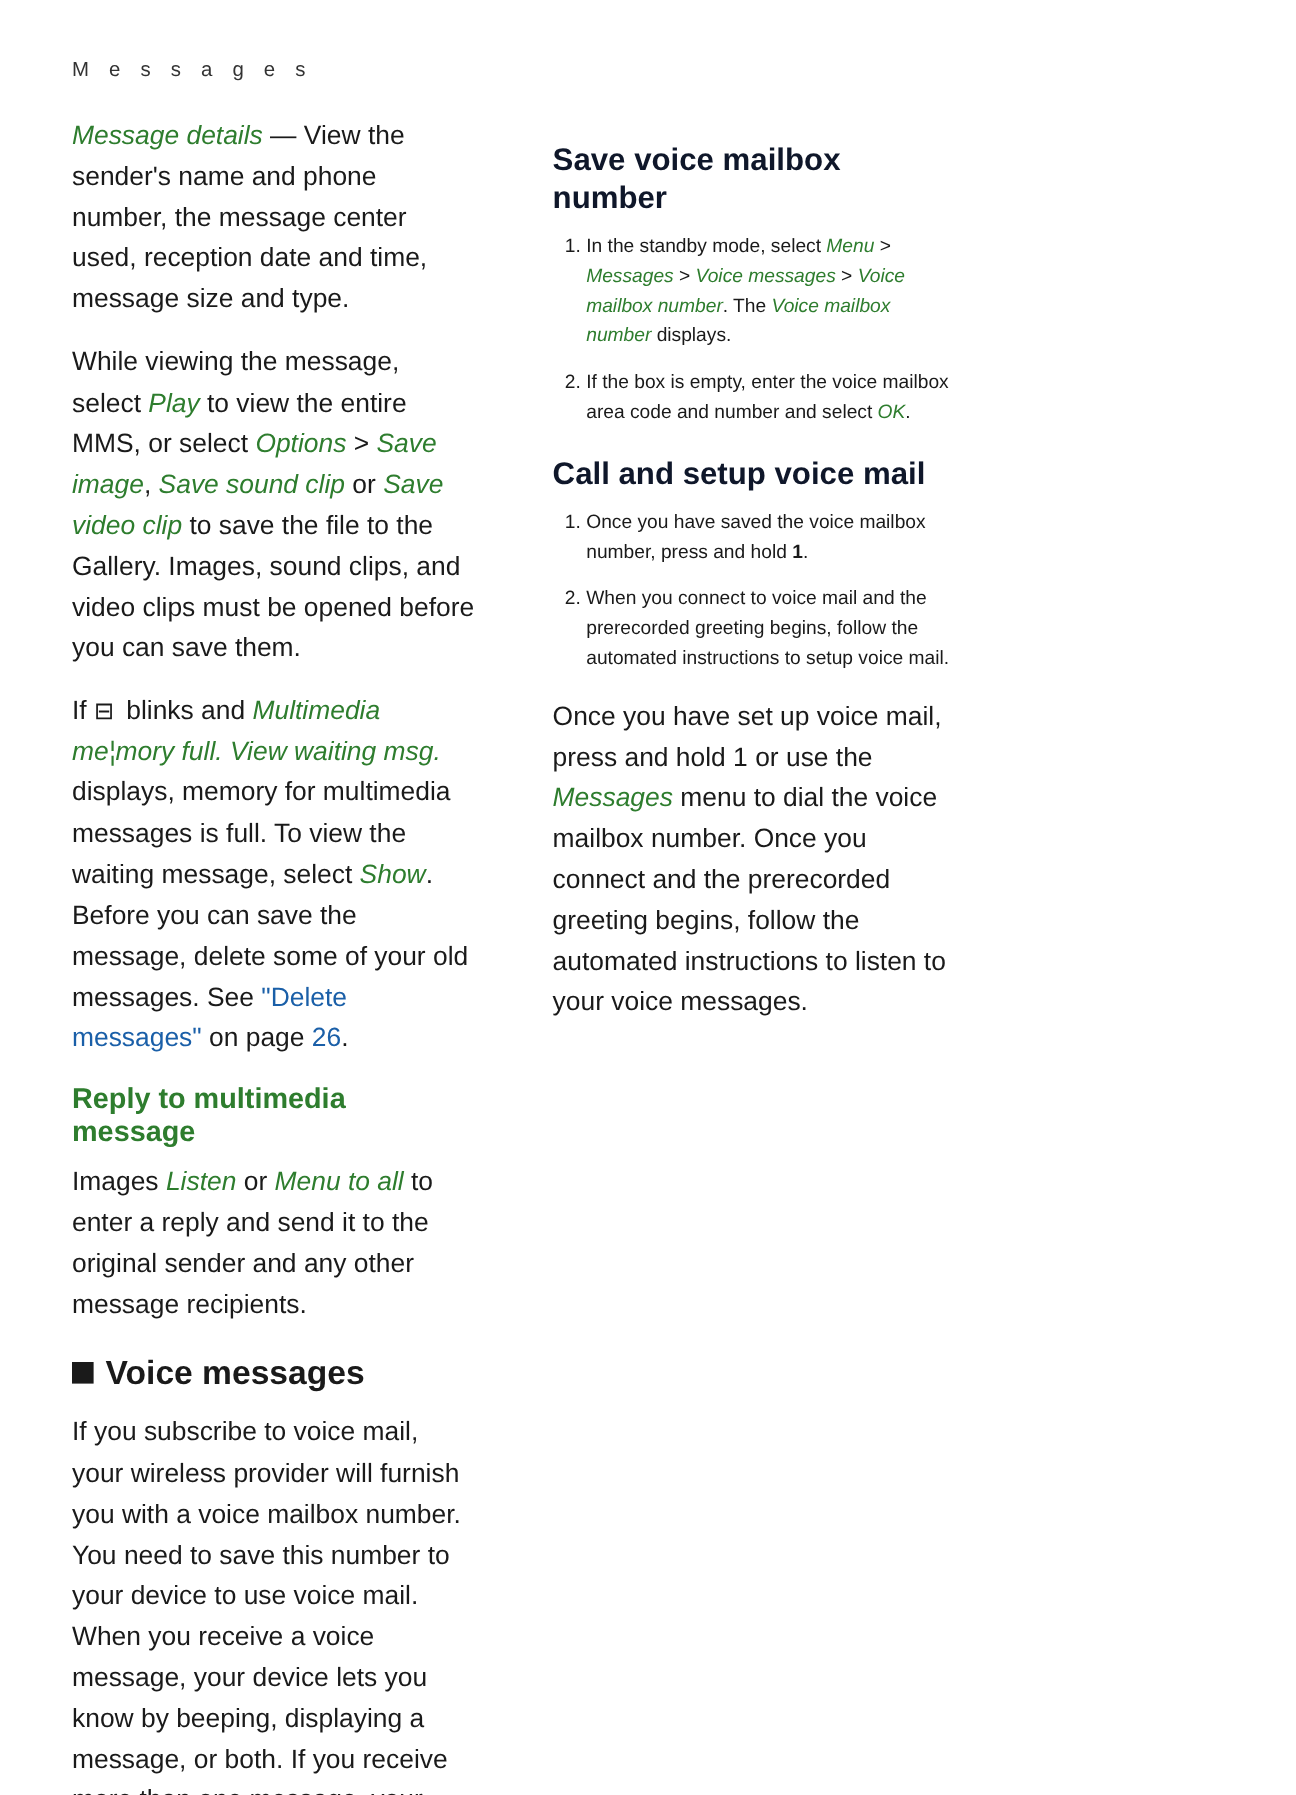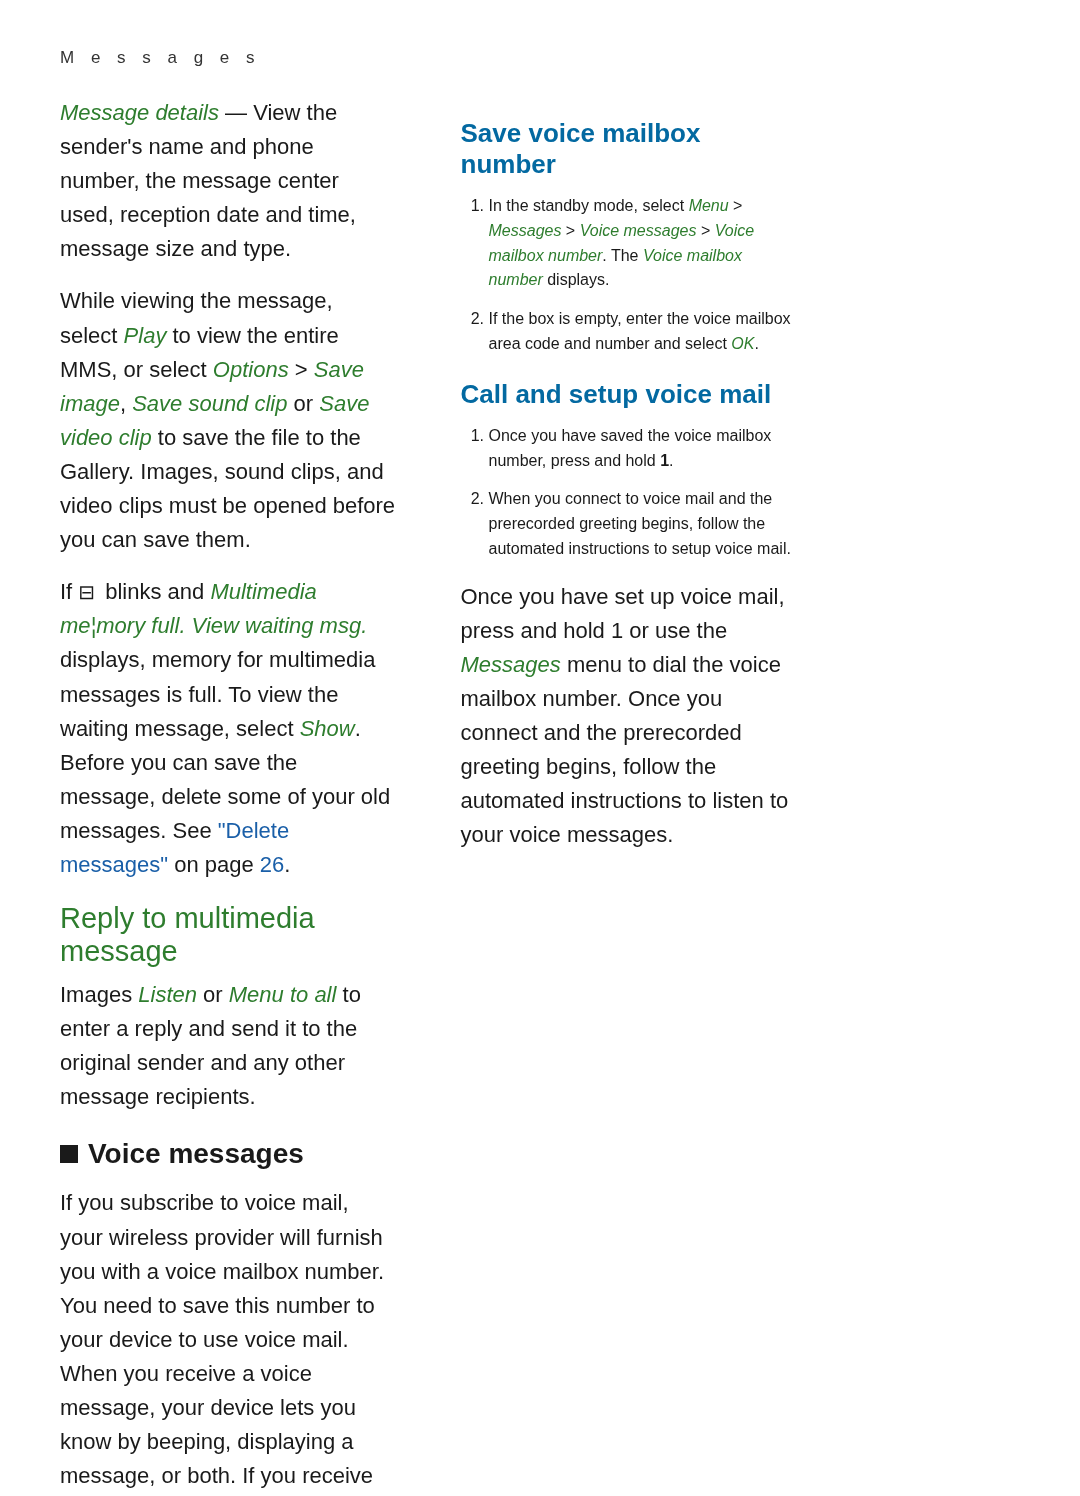--- a/index.html
+++ b/index.html
@@ -58,28 +58,28 @@
       color: #2e7d2e;
       font-style: italic;
     }
 
     .link-blue {
       color: #1a5fa8;
     }
 
     .section-heading-green {
       color: #2e7d2e;
-      font-size: 29px;
-      font-weight: normal;
+      font-size: 24px;
+      font-weight: bold;
       margin-bottom: 10px;
       margin-top: 20px;
     }
 
     .section-heading-blue {
-      color: #0369a1;
+      color: #0f172a;
       font-size: 26px;
       font-weight: bold;
       margin-bottom: 14px;
       margin-top: 22px;
     }
 
     .voice-messages-heading {
       display: flex;
       align-items: center;
       gap: 10px;

